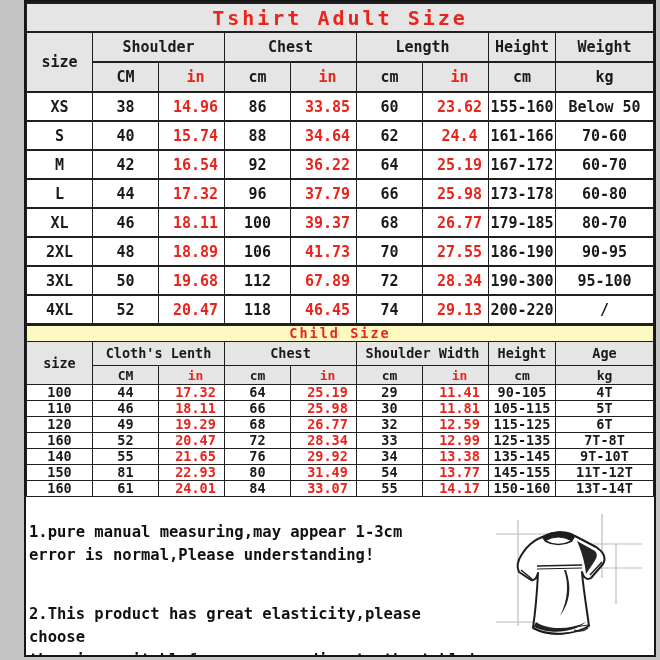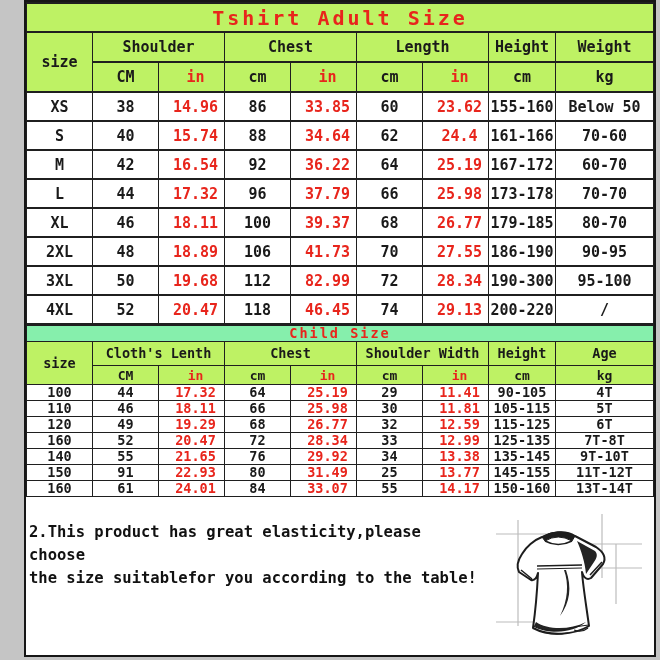--- a/index.html
+++ b/index.html
@@ -23,27 +23,27 @@
   }
   col.c-size{width:66px}
   col.c-num{width:66px}
   col.c-h{width:67px}
   td{
     border:1px solid #1f1f1f;
     border-top-width:2px;border-bottom-width:2px;
     text-align:center;vertical-align:middle;
     padding:0;overflow:hidden;white-space:nowrap;
   }
-  .orange{background:#bef264;}
+  .orange{background:#e5e5e5;}
   .red{color:#e8251c;padding-left:8px;}
   .adult-title-cell{
     height:30px;font-size:20px;letter-spacing:3px;color:#e8251c;
   }
   .child-title-cell{
-    height:31px;font-size:19px;letter-spacing:2px;color:#e8251c;background:#86efac;
+    height:31px;font-size:19px;letter-spacing:2px;color:#e8251c;background:#fef9c3;
   }
   #adult-table{font-size:15px;}
   #adult-table .hdr1 td{height:28px;}
   #adult-table .hdr2 td{height:28px;}
   #adult-table tbody td{height:27px;}
   #child-table{font-size:14px;}
   #child-table .hdr1 td{height:23px;}
   #child-table .hdr2 td{height:18px;font-size:13px;}
   #child-table tbody td{height:15px;font-size:13.5px;line-height:15px;border-top-width:1px;border-bottom-width:1px;}
   .notes{
@@ -132,21 +132,21 @@
         </tr>
         <tr>
           <td>L</td>
           <td>44</td>
           <td class="red">17.32</td>
           <td>96</td>
           <td class="red">37.79</td>
           <td>66</td>
           <td class="red">25.98</td>
           <td>173-178</td>
-          <td>70-70</td>
+          <td>60-80</td>
         </tr>
         <tr>
           <td>XL</td>
           <td>46</td>
           <td class="red">18.11</td>
           <td>100</td>
           <td class="red">39.37</td>
           <td>68</td>
           <td class="red">26.77</td>
           <td>179-185</td>
@@ -161,21 +161,21 @@
           <td>70</td>
           <td class="red">27.55</td>
           <td>186-190</td>
           <td>90-95</td>
         </tr>
         <tr>
           <td>3XL</td>
           <td>50</td>
           <td class="red">19.68</td>
           <td>112</td>
-          <td class="red">82.99</td>
+          <td class="red">67.89</td>
           <td>72</td>
           <td class="red">28.34</td>
           <td>190-300</td>
           <td>95-100</td>
         </tr>
         <tr>
           <td>4XL</td>
           <td>52</td>
           <td class="red">20.47</td>
           <td>118</td>
@@ -274,44 +274,46 @@
           <td class="red">21.65</td>
           <td>76</td>
           <td class="red">29.92</td>
           <td>34</td>
           <td class="red">13.38</td>
           <td>135-145</td>
           <td>9T-10T</td>
         </tr>
         <tr>
           <td>150</td>
-          <td>91</td>
+          <td>81</td>
           <td class="red">22.93</td>
           <td>80</td>
           <td class="red">31.49</td>
-          <td>25</td>
+          <td>54</td>
           <td class="red">13.77</td>
           <td>145-155</td>
           <td>11T-12T</td>
         </tr>
         <tr>
           <td>160</td>
           <td>61</td>
           <td class="red">24.01</td>
           <td>84</td>
           <td class="red">33.07</td>
           <td>55</td>
           <td class="red">14.17</td>
           <td>150-160</td>
           <td>13T-14T</td>
         </tr>
       </tbody>
   </table>
 
   <div class="notes">
+    <p class="note-item">1.pure manual measuring,may appear 1-3cm
+error is normal,Please understanding!</p>
     <p class="note-item">2.This product has great elasticity,please choose
 the size suitablefor you according to the table!</p>
   </div>
 
   <div class="tshirt-box">
     <svg viewBox="0 0 172 150" width="172" height="150" xmlns="http://www.w3.org/2000/svg">
 
       <g stroke="#bcbcbc" stroke-width="1.2">
         <line x1="40" y1="16" x2="40" y2="122"></line>
         <line x1="18" y1="30" x2="80" y2="30"></line>

